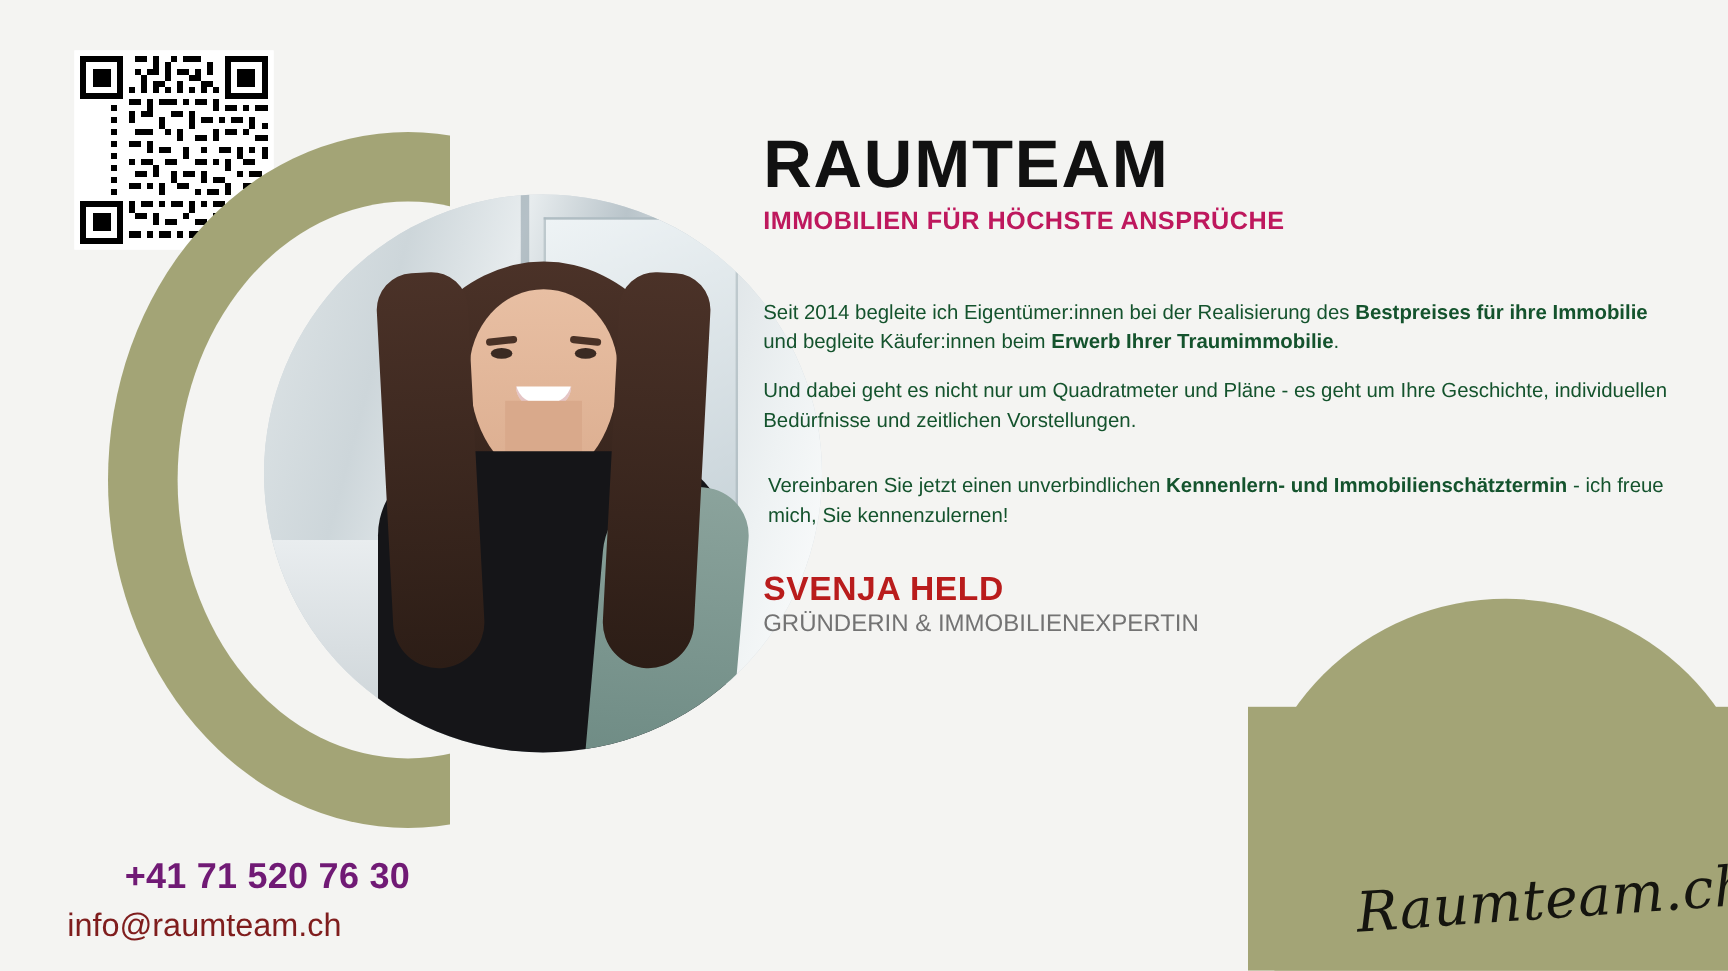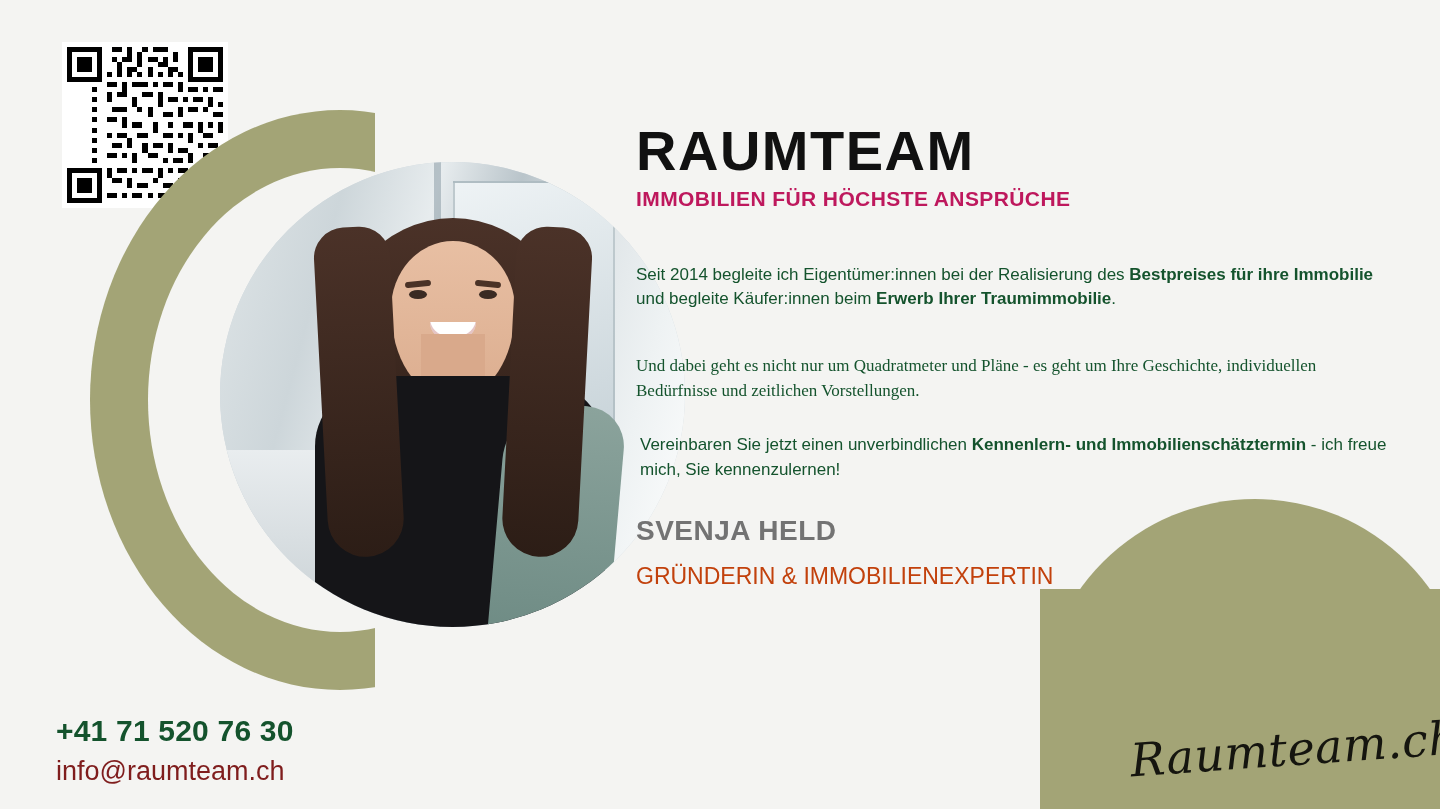--- a/index.html
+++ b/index.html
@@ -204,34 +204,35 @@
 
   
   .contact {
     position: absolute;
     left: 56px;
     bottom: 22px;
   }
   .contact .phone {
     font-size: 30px;
     font-weight: bold;
-    color: #14532d;
+    color: #701a75;
     letter-spacing: .2px;
     margin-bottom: 8px;
+    margin-left: 48px;
   }
   .contact .email {
     font-size: 27px;
     color: #7f1d1d;
   }
 
   
   .right {
     position: absolute;
     left: 636px;
-    top: 122px;
+    top: 108px;
     width: 760px;
   }
   .brand {
     font-size: 56px;
     font-weight: bold;
     letter-spacing: 1.5px;
     color: #111;
     line-height: 1.05;
   }
   .tagline {
@@ -240,37 +241,37 @@
     letter-spacing: .4px;
     color: #be185d;
     margin-top: 6px;
   }
   .para {
     font-size: 17px;
     line-height: 1.45;
     color: #14532d;
   }
   .p1 { margin-top: 52px; }
-  .p2 { margin-top: 42px; font-family: Liberation Serif, serif; }
+  .p2 { margin-top: 16px; }
   .p3 { margin-top: 30px; padding-left: 4px; }
   .para b { font-weight: bold; }
 
   .person {
     margin-top: 32px;
   }
   .person-name {
     font-size: 28px;
     font-weight: bold;
     letter-spacing: .5px;
+    color: #b91c1c;
+  }
+  .person-role {
+    font-size: 20px;
     color: #737373;
-  }
-  .person-role {
-    font-size: 23px;
-    color: #c2410c;
-    margin-top: 16px;
+    margin-top: 2px;
   }
 
   
   .blob {
     position: absolute;
     right: -30px;
     bottom: -120px;
     width: 430px;
     height: 430px;
     background: #a3a476;

